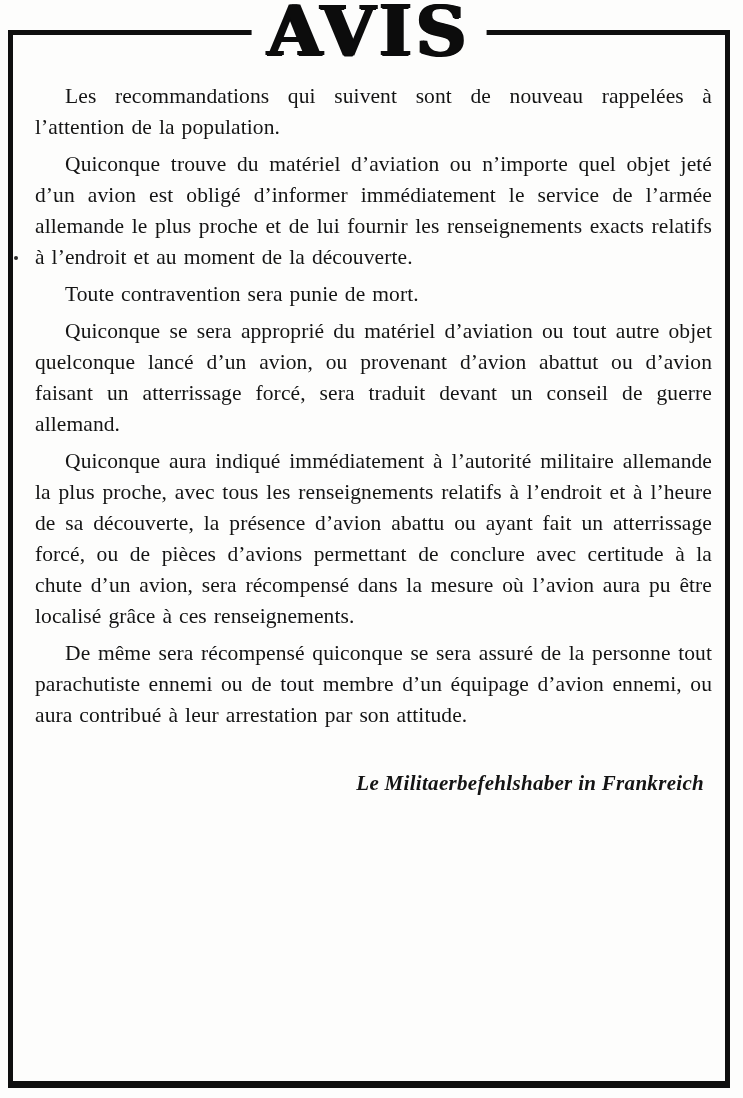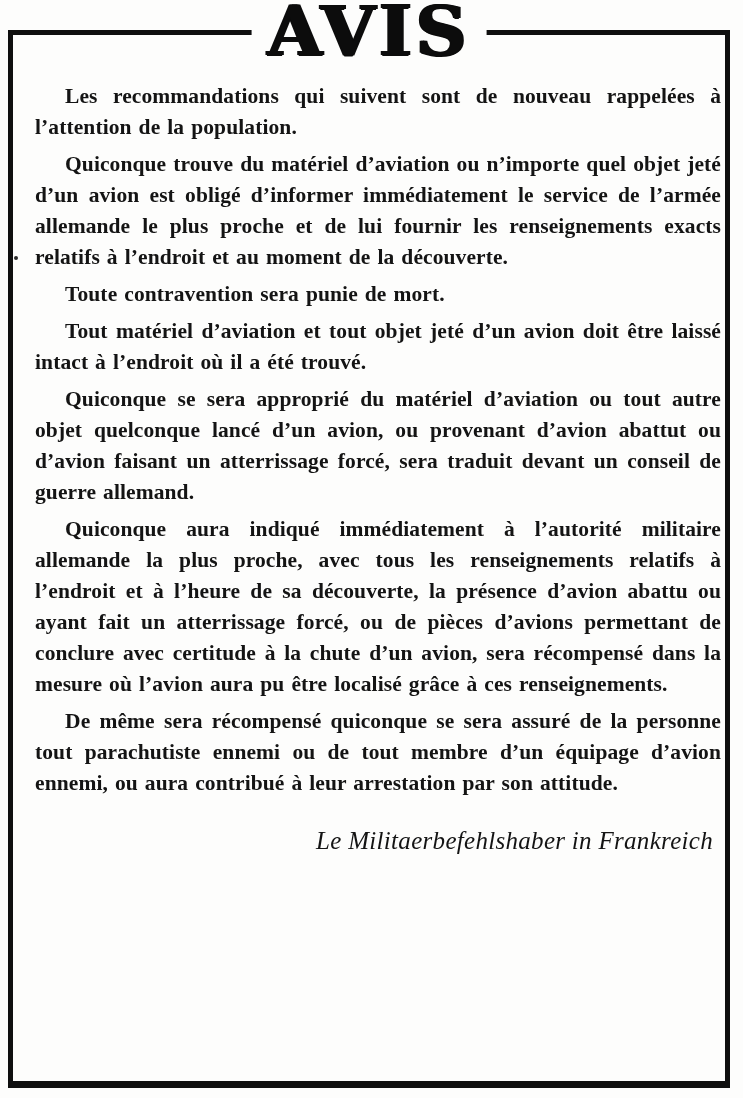--- a/index.html
+++ b/index.html
@@ -17,21 +17,21 @@
   }
   .frame {
     position: absolute;
     left: 8px;
     top: 30px;
     width: 722px;
     height: 1058px;
     box-sizing: border-box;
     border: 5px solid #0f0f0f;
     border-bottom-width: 7px;
-    padding: 46px 4px 0 22px;
+    padding: 46px 13px 0 22px;
   }
   .title {
     position: absolute;
     top: -38px;
     left: 50%;
     transform: translateX(-50%);
     z-index: 2;
     background: #fdfdfc;
     padding: 0 16px;
     font-family: "DejaVu Serif", "Liberation Serif", serif;
@@ -43,32 +43,32 @@
     text-shadow: 1.6px 0 0 currentColor, -1.6px 0 0 currentColor, 0 1px 0 currentColor;
     white-space: nowrap;
   }
   .body-text {
     width: 100%;
   }
   .para {
     margin: 0 0 6px 0;
     font-size: 21.5px;
     line-height: 31px;
-    font-weight: bold;
+    font-weight: normal;
     text-align: justify;
     text-indent: 30px;
     word-spacing: 1.5px;
     letter-spacing: 0.1px;
   }
   .signature {
-    margin-top: 28px;
+    margin-top: 40px;
     text-align: right;
     font-style: italic;
-    font-weight: normal;
-    font-size: 25px;
+    font-weight: bold;
+    font-size: 21px;
     letter-spacing: 0.3px;
     padding-right: 8px;
   }
   .stray-dot {
     position: absolute;
     left: 14px;
     top: 256px;
     width: 4px;
     height: 4px;
     border-radius: 50%;
@@ -78,21 +78,20 @@
 </head>
 <body>
 
 <div class="frame">
   <div class="title">AVIS</div>
 
   <div class="body-text">
     <p class="para">Les recommandations qui suivent sont de nouveau rappelées à l’attention de la population.</p>
     <p class="para">Quiconque trouve du matériel d’aviation ou n’importe quel objet jeté d’un avion est obligé d’informer immédiatement le service de l’armée allemande le plus proche et de lui fournir les renseignements exacts relatifs à l’endroit et au moment de la découverte.</p>
     <p class="para">Toute contravention sera punie de mort.</p>
-    <p class="para">Tout matériel d’aviation et tout objet jeté d’un avion doit être laissé intact à l’endroit où il a été trouvé.</p>
     <p class="para">Quiconque se sera approprié du matériel d’aviation ou tout autre objet quelconque lancé d’un avion, ou provenant d’avion abattut ou d’avion faisant un atterrissage forcé, sera traduit devant un conseil de guerre allemand.</p>
     <p class="para">Quiconque aura indiqué immédiatement à l’autorité militaire allemande la plus proche, avec tous les renseignements relatifs à l’endroit et à l’heure de sa découverte, la présence d’avion abattu ou ayant fait un atterrissage forcé, ou de pièces d’avions permettant de conclure avec certitude à la chute d’un avion, sera récompensé dans la mesure où l’avion aura pu être localisé grâce à ces renseignements.</p>
     <p class="para">De même sera récompensé quiconque se sera assuré de la personne tout parachutiste ennemi ou de tout membre d’un équipage d’avion ennemi, ou aura contribué à leur arrestation par son attitude.</p>
 
     <div class="signature">Le Militaerbefehlshaber in Frankreich</div>
   </div>
 </div>
 
 <div class="stray-dot"></div>
 

